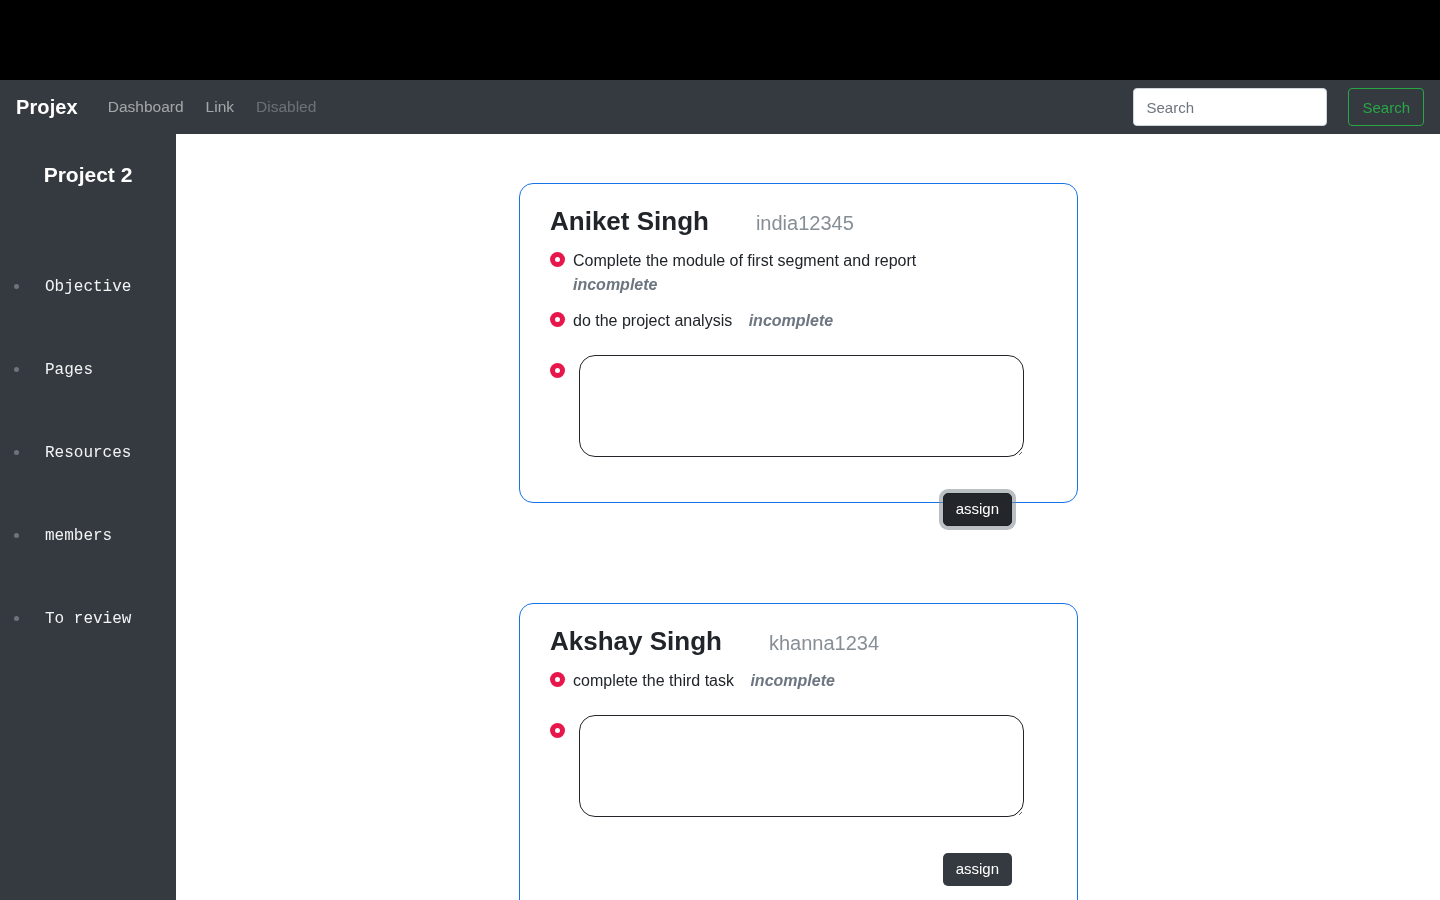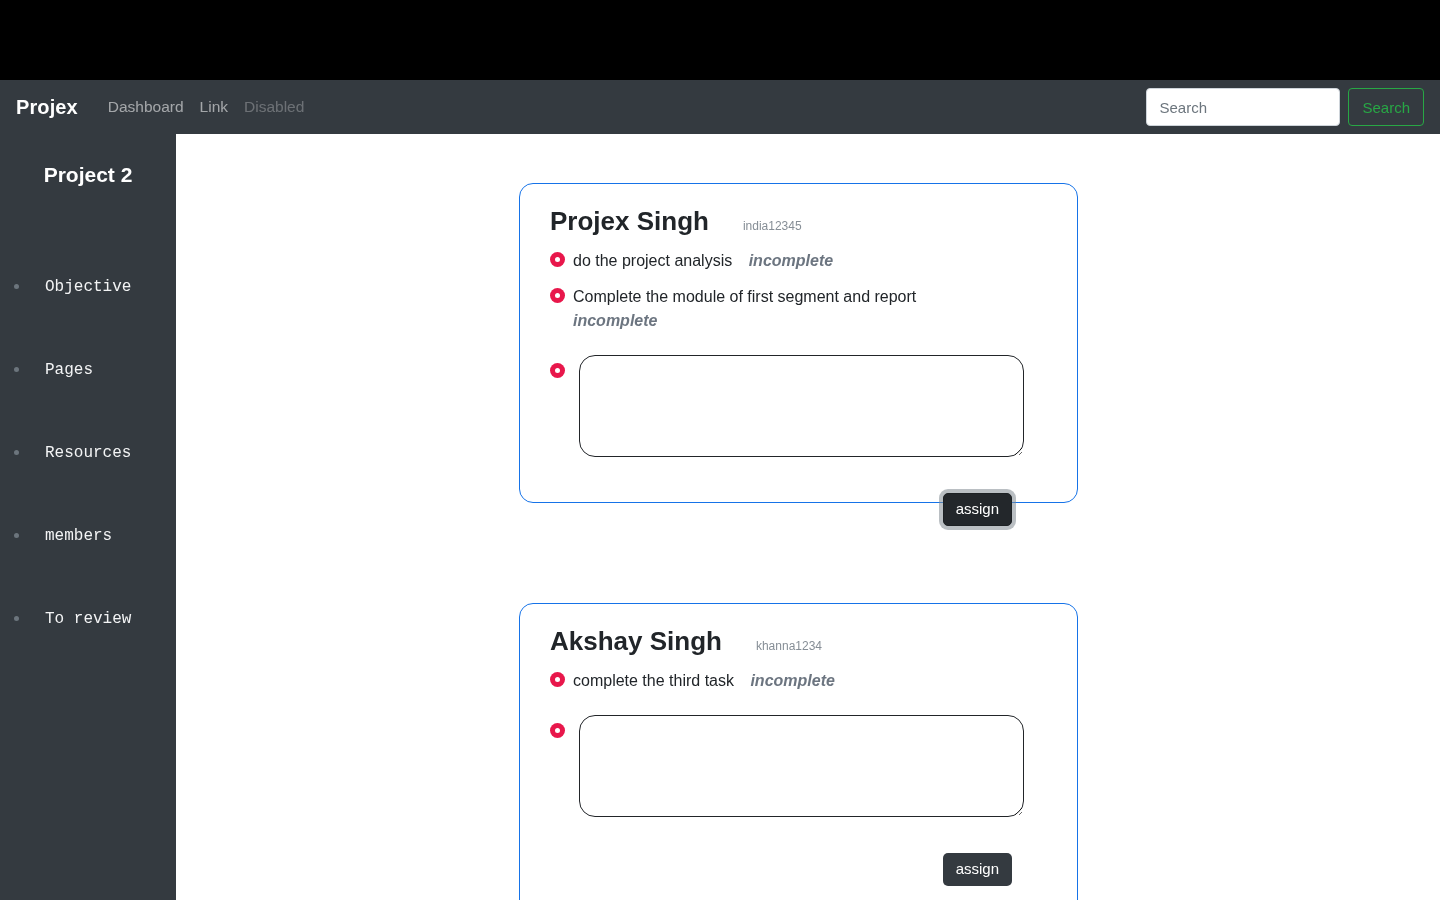--- a/index.html
+++ b/index.html
@@ -46,21 +46,21 @@
     font-size: 20px;
     font-weight: bold;
     line-height: 1;
     letter-spacing: 0.1px;
     margin-right: 22px;
     white-space: nowrap;
   }
   .nav-links {
     display: flex;
     align-items: center;
-    gap: 0px;
+    gap: 6px;
     list-style: none;
     margin: 0;
     padding: 0;
   }
   .nav-link {
     color: rgba(255,255,255,0.55);
     font-size: 15.5px;
     line-height: 1;
     padding: 0 8px;
     text-decoration: none;
@@ -68,21 +68,21 @@
     cursor: pointer;
   }
   .nav-link.disabled {
     color: rgba(255,255,255,0.28);
     cursor: default;
   }
   .nav-search {
     margin-left: auto;
     display: flex;
     align-items: center;
-    gap: 8px;
+    gap: 21px;
   }
   .search-input {
     width: 194px;
     height: 38px;
     border: 1px solid #ced4da;
     border-radius: 4px;
     background: #ffffff;
     padding: 6px 12px;
     font-size: 15px;
     color: #495057;
@@ -177,23 +177,23 @@
   }
   .card-name {
     font-size: 26px;
     font-weight: bold;
     color: #212529;
     line-height: 1.2;
     margin: 0;
     white-space: nowrap;
   }
   .card-username {
-    font-size: 12px;
+    font-size: 20px;
     color: #868e96;
-    margin-left: 34px;
+    margin-left: 47px;
     white-space: nowrap;
   }
 
   .task-list {
     list-style: none;
     margin: 0;
     padding: 0;
   }
   .task-row {
     display: flex;
@@ -331,36 +331,36 @@
         <span class="bullet-dot"></span>
         <span class="sidebar-label">To review</span>
       </li>
     </ul>
   </div>
 
   <div class="content">
 
     <div class="card" id="card-0">
       <div class="card-head">
-        <h2 class="card-name">Projex Singh</h2>
+        <h2 class="card-name">Aniket Singh</h2>
         <span class="card-username">india12345</span>
       </div>
       <ul class="task-list">
+        <li class="task-row">
+          <span class="task-marker"></span>
+          <span class="task-body">
+            <span>Complete the module of first segment and report</span>
+            <span class="task-status wrapline">incomplete</span>
+          </span>
+        </li>
         <li class="task-row">
           <span class="task-marker"></span>
           <span class="task-body">
             <span>do the project analysis</span>
             <span class="task-status">incomplete</span>
-          </span>
-        </li>
-        <li class="task-row">
-          <span class="task-marker"></span>
-          <span class="task-body">
-            <span>Complete the module of first segment and report</span>
-            <span class="task-status wrapline">incomplete</span>
           </span>
         </li>
       </ul>
       <div class="new-task-row">
         <span class="task-marker"></span>
         <textarea class="task-textarea" placeholder="" style=""></textarea>
       </div>
       <div class="assign-row">
         <button class="assign-btn focused">assign</button>
       </div>

